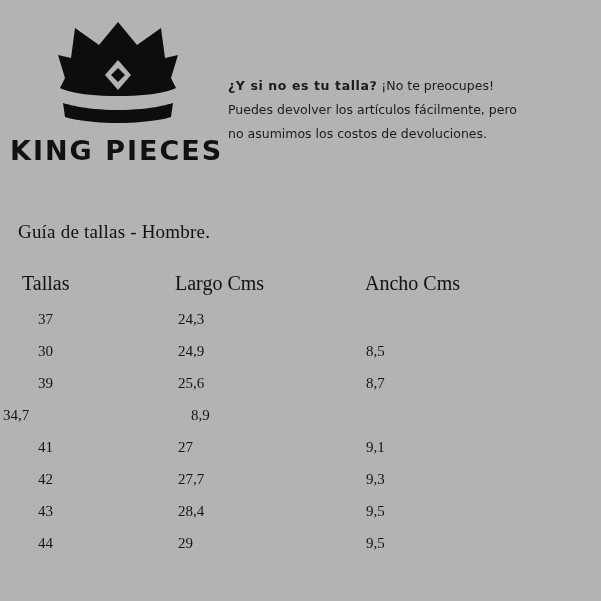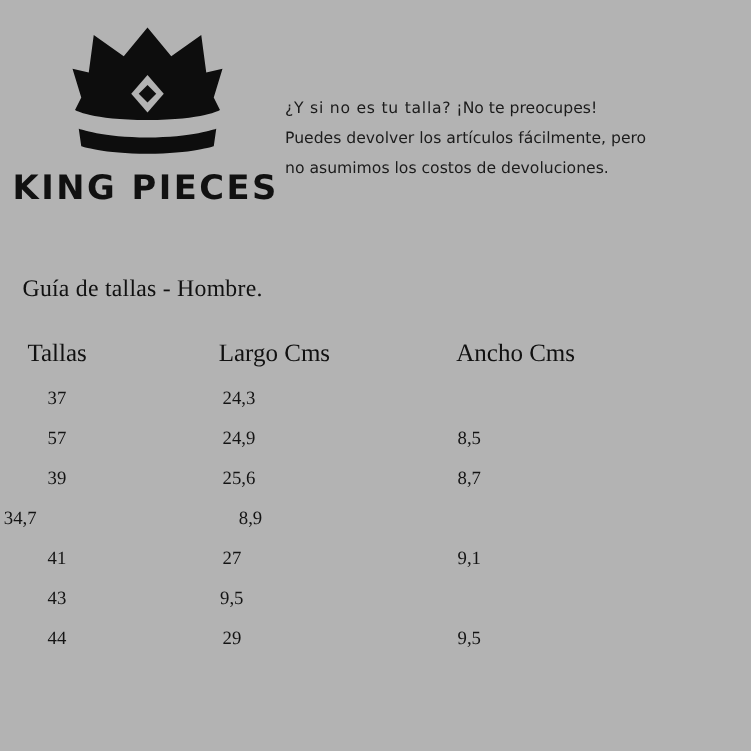--- a/index.html
+++ b/index.html
@@ -54,21 +54,21 @@
     left: 228px;
     top: 56px;
     width: 345px;
     font-family: "DejaVu Sans", sans-serif;
     font-size: 12.5px;
     line-height: 24px;
     color: #1b1b1b;
     text-align: justify;
   }
   .promo .q {
-    font-weight: normal;
+    font-weight: bold;
     letter-spacing: 0.6px;
   }
 
   
   .guide-title {
     position: absolute;
     left: 18px;
     top: 221px;
     font-size: 19px;
     color: #111;
@@ -149,40 +149,46 @@
       <div class="c c0">Tallas</div>
       <div class="c c1">Largo Cms</div>
       <div class="c c2">Ancho Cms</div>
     </div>
 
     <div class="row body-row">
       <div class="c c0">37</div>
       <div class="c c1">24,3</div>
     </div>
     <div class="row body-row">
-      <div class="c c0">57</div>
+      <div class="c c0">30</div>
       <div class="c c1">24,9</div>
       <div class="c c2">8,5</div>
     </div>
     <div class="row body-row">
       <div class="c c0">39</div>
       <div class="c c1">25,6</div>
       <div class="c c2">8,7</div>
     </div>
     <div class="row body-row">
       <div class="c c1">34,7</div>
       <div class="c c2">8,9</div>
     </div>
     <div class="row body-row">
       <div class="c c0">41</div>
       <div class="c c1">27</div>
       <div class="c c2">9,1</div>
     </div>
     <div class="row body-row">
+      <div class="c c0">42</div>
+      <div class="c c1">27,7</div>
+      <div class="c c2">9,3</div>
+    </div>
+    <div class="row body-row">
       <div class="c c0">43</div>
+      <div class="c c1">28,4</div>
       <div class="c c2">9,5</div>
     </div>
     <div class="row body-row">
       <div class="c c0">44</div>
       <div class="c c1">29</div>
       <div class="c c2">9,5</div>
     </div>
 
   </div>
 

